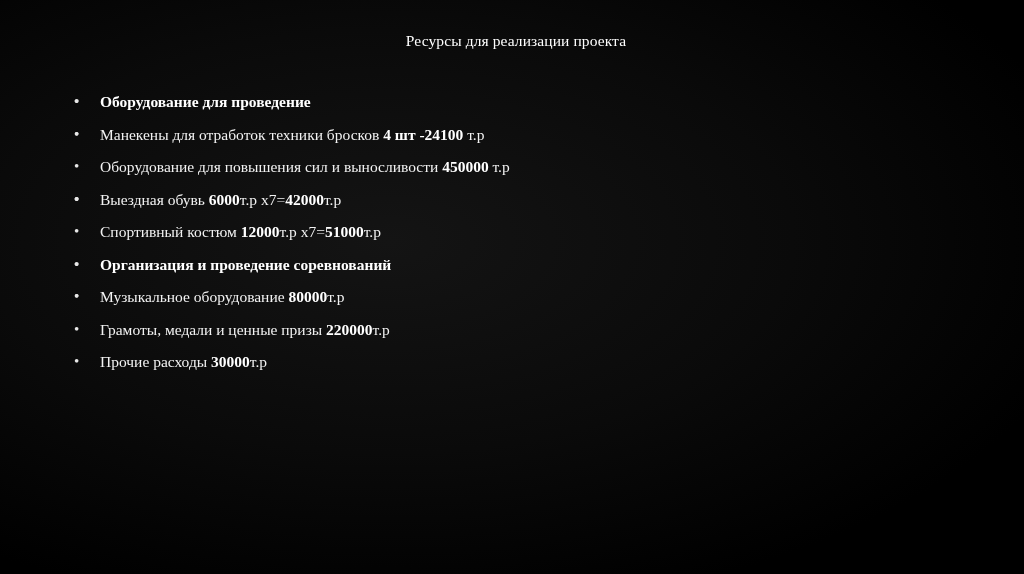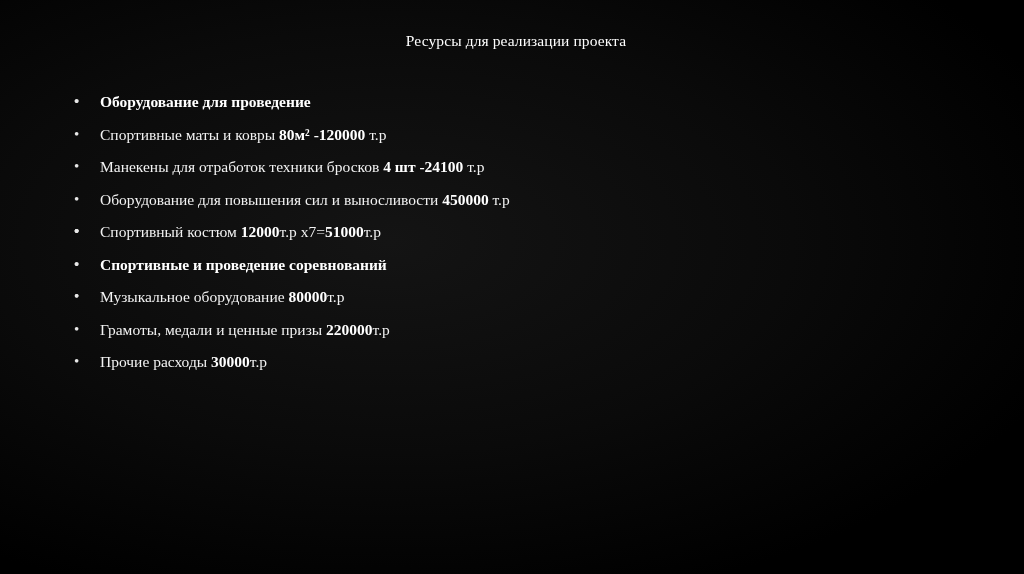--- a/index.html
+++ b/index.html
@@ -70,25 +70,25 @@
     color: #ffffff;
   }
 </style>
 </head>
 <body>
 
 <div class="slide">
   <div class="slide-title">Ресурсы для реализации проекта</div>
   <ul class="bullet-list">
       <li class="bullet-item bold"><span class="dot">•</span><span class="txt"><b>Оборудование для проведение</b></span></li>
-      <li class="bullet-item"><span class="dot">•</span><span class="txt">Спортивные маты и ковры <b>80м² -120000</b> т.р</span></li>
+      <li class="bullet-item"><span class="dot">•</span></li>
       <li class="bullet-item"><span class="dot">•</span><span class="txt">Манекены для отработок техники бросков <b>4 шт -24100</b> т.р</span></li>
       <li class="bullet-item"><span class="dot">•</span><span class="txt">Оборудование для повышения сил и выносливости <b>450000</b> т.р</span></li>
       <li class="bullet-item bold"><span class="dot">•</span></li>
-      <li class="bullet-item"><span class="dot">•</span></li>
+      <li class="bullet-item"><span class="dot">•</span><span class="txt">Выездная обувь <b>6000</b>т.р х7=<b>42000</b>т.р</span></li>
       <li class="bullet-item"><span class="dot">•</span><span class="txt">Спортивный костюм <b>12000</b>т.р х7=<b>51000</b>т.р</span></li>
-      <li class="bullet-item bold"><span class="dot">•</span><span class="txt"><b>Спортивные и проведение соревнований</b></span></li>
+      <li class="bullet-item bold"><span class="dot">•</span><span class="txt"><b>Организация и проведение соревнований</b></span></li>
       <li class="bullet-item"><span class="dot">•</span></li>
       <li class="bullet-item"><span class="dot">•</span><span class="txt">Музыкальное оборудование <b>80000</b>т.р</span></li>
       <li class="bullet-item"><span class="dot">•</span><span class="txt">Грамоты, медали и ценные призы <b>220000</b>т.р</span></li>
       <li class="bullet-item"><span class="dot">•</span><span class="txt">Прочие расходы <b>30000</b>т.р</span></li>
     </ul>
 </div>
 
 </body></html>

